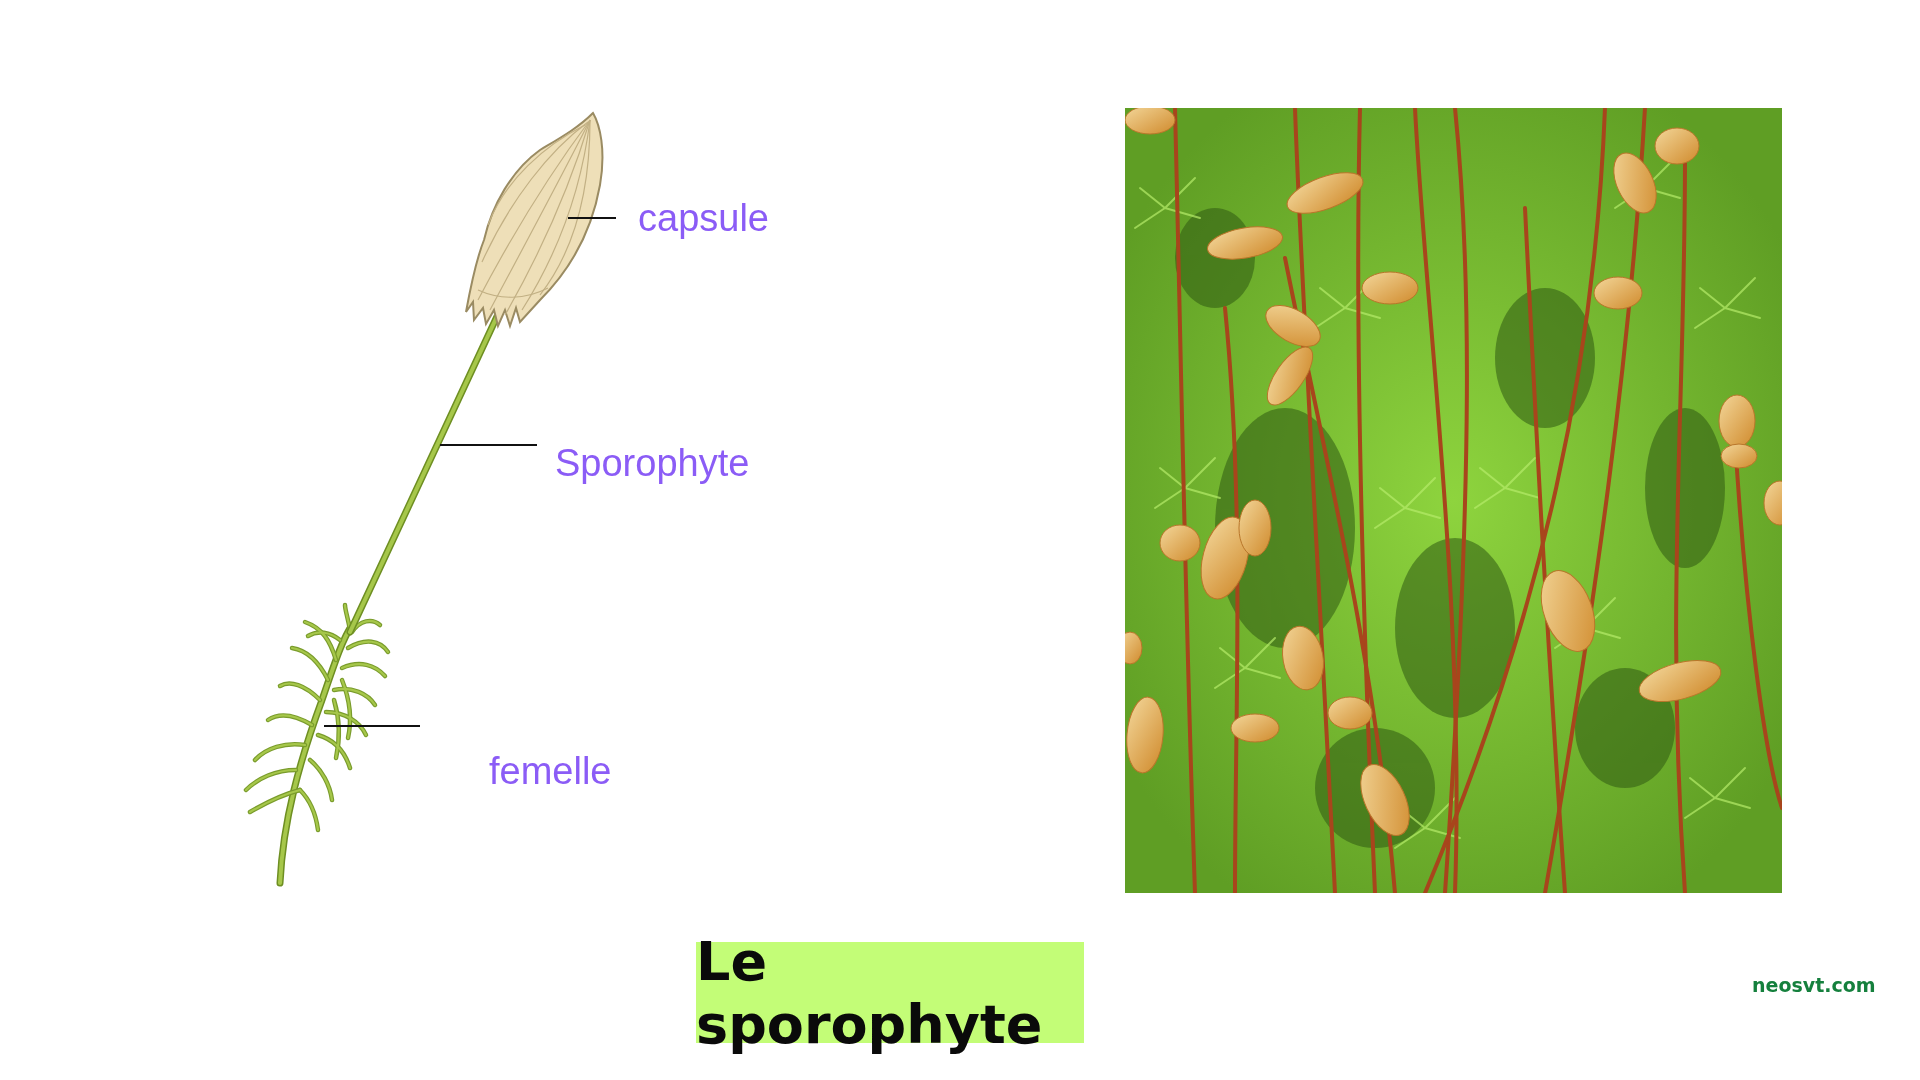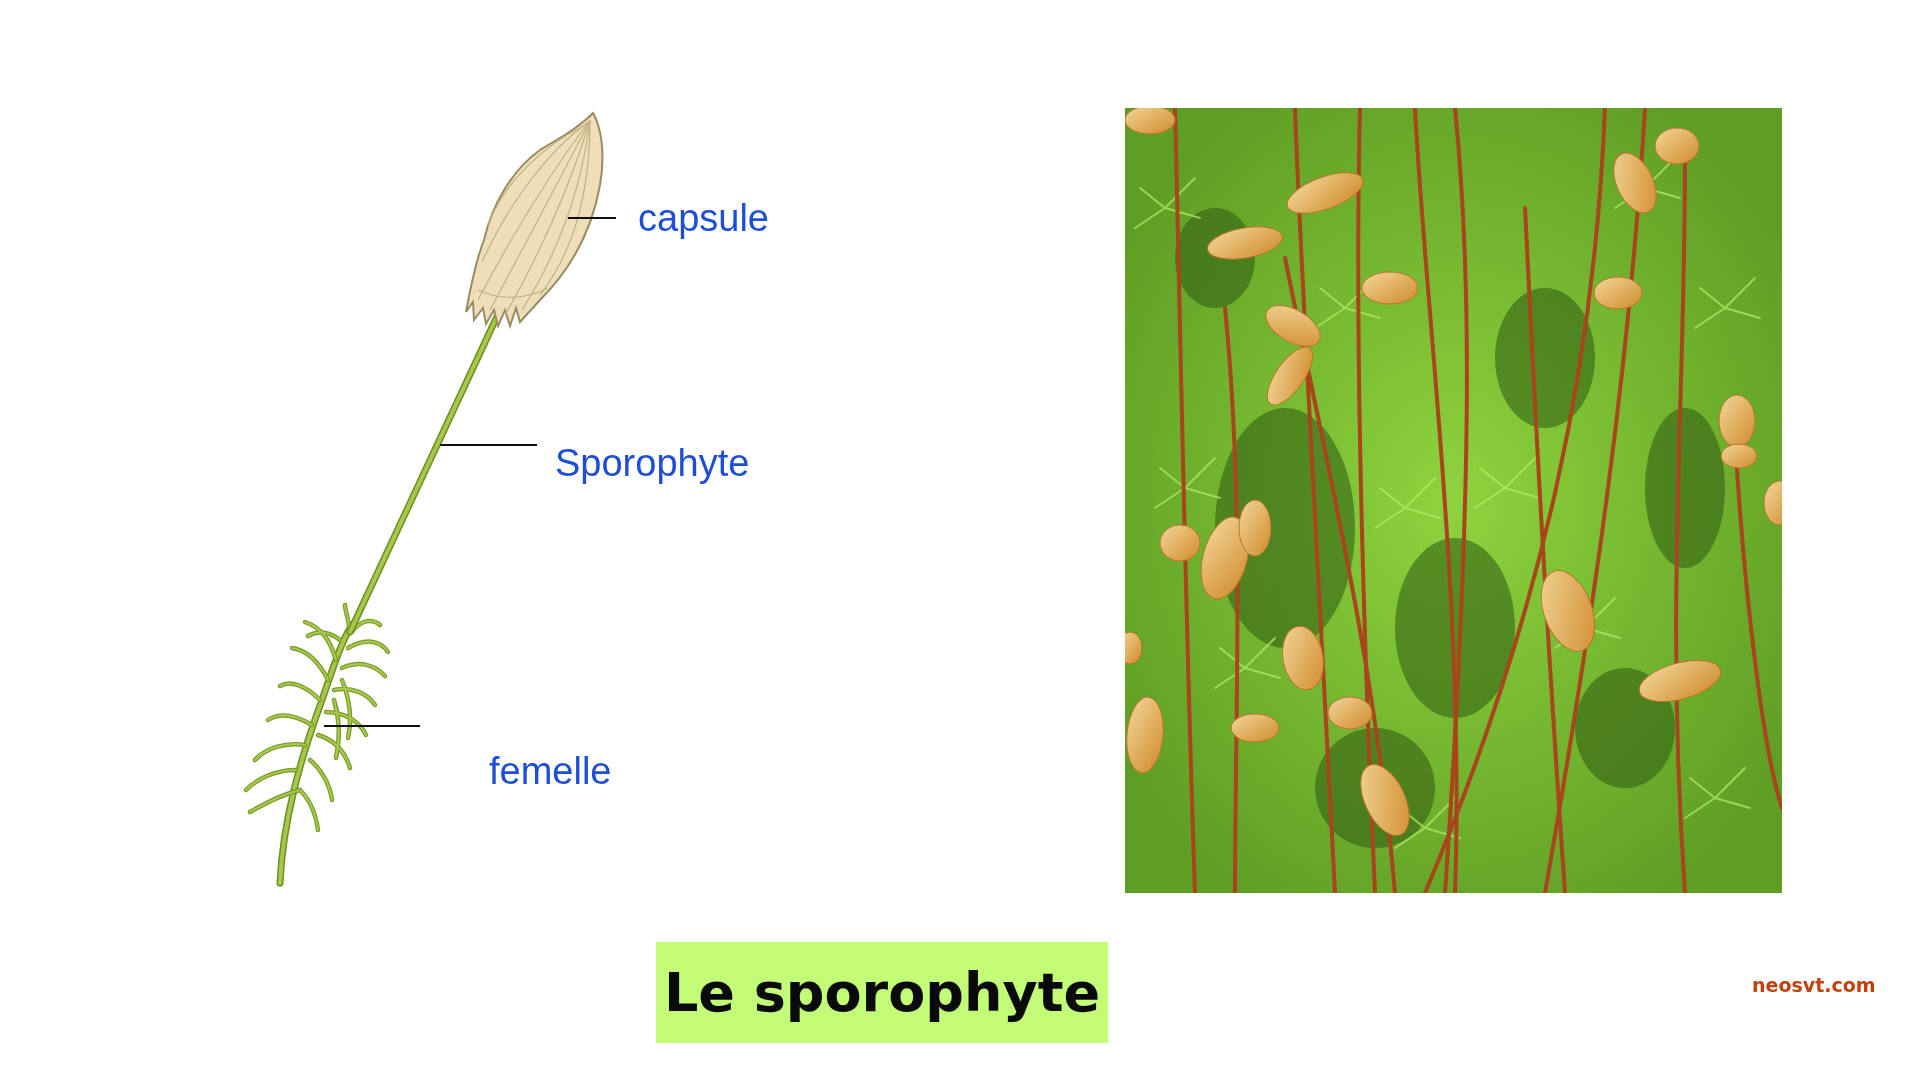--- a/index.html
+++ b/index.html
@@ -1,24 +1,24 @@
 <!DOCTYPE html>
 <html><head>
 <meta charset="utf-8">
 <style>
   html,body{margin:0;padding:0;background:#ffffff;}
   body{width:1920px;height:1080px;position:relative;overflow:hidden;font-family:"Liberation Sans",sans-serif;}
   .abs{position:absolute;}
   #diagram{left:0;top:0;width:900px;height:1080px;}
-  .label{position:absolute;color:#1d4ed8;font-family:"Liberation Sans",sans-serif;font-size:38px;line-height:1;white-space:nowrap;}
+  .label{position:absolute;color:#8b5cf6;font-family:"Liberation Sans",sans-serif;font-size:38px;line-height:1;white-space:nowrap;}
   .leader{position:absolute;height:2px;background:#111;}
   #photo{left:1125px;top:108px;width:657px;height:785px;overflow:hidden;}
-  #title-box{left:656px;top:942px;width:452px;height:101px;background:#c3fd77;display:flex;align-items:center;justify-content:center;}
+  #title-box{left:696px;top:942px;width:388px;height:101px;background:#c3fd77;display:flex;align-items:center;justify-content:center;}
   #title-text{font-family:"DejaVu Sans",sans-serif;font-weight:bold;font-size:54px;color:#0a0a0a;letter-spacing:0px;}
-  #watermark{left:1752px;top:974px;font-family:"DejaVu Sans",sans-serif;font-weight:bold;font-size:19px;color:#c2410c;}
+  #watermark{left:1752px;top:974px;font-family:"DejaVu Sans",sans-serif;font-weight:bold;font-size:19px;color:#15803d;}
 </style>
 </head>
 <body>
 
 <div id="diagram" class="abs">
   <svg class="abs" style="left:0;top:0" width="900" height="1080" viewBox="0 0 900 1080">
 
     <path d="M280 883 C283 820 300 760 322 700 C334 665 342 640 352 625" fill="none" stroke="#6e8f22" stroke-width="7" stroke-linecap="round"></path>
     <path d="M280 883 C283 820 300 760 322 700 C334 665 342 640 352 625" fill="none" stroke="#a6c74a" stroke-width="4" stroke-linecap="round"></path>
 

